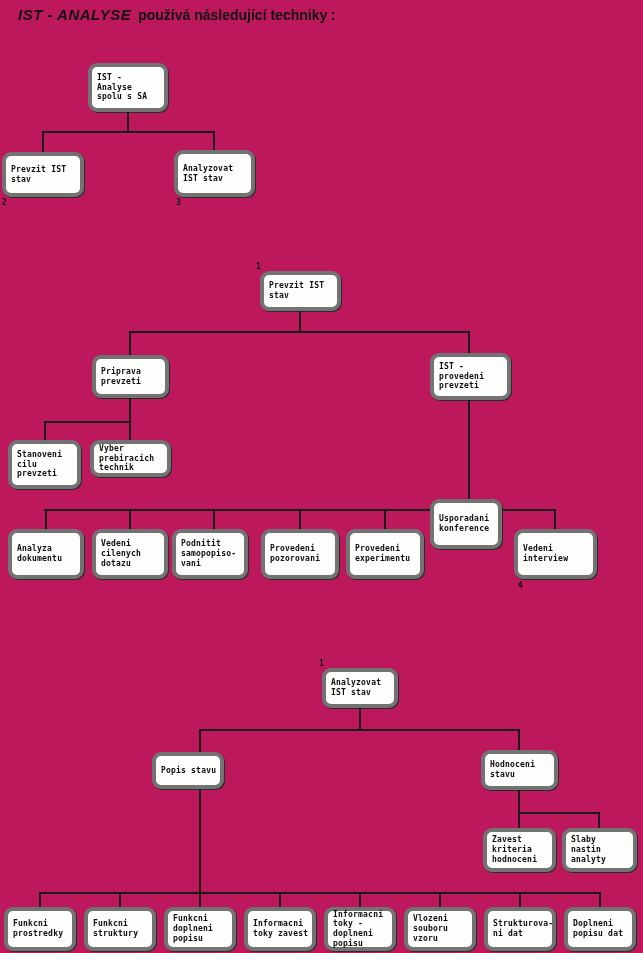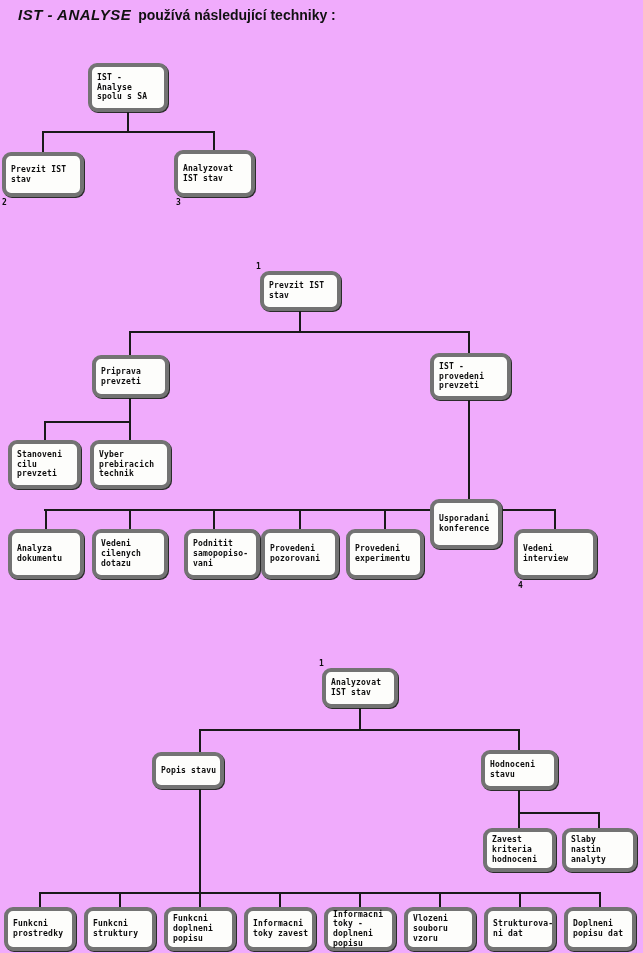--- a/index.html
+++ b/index.html
@@ -1,21 +1,21 @@
 <!DOCTYPE html>
 <html><head>
 <meta charset="utf-8">
 <title>IST-ANALYSE diagram</title>
 <style>
   * { margin:0; padding:0; box-sizing:border-box; }
   html,body { background:#ffffff; }
   .page {
     position:relative;
     width:643px; height:953px;
-    background:#f0abfc;
+    background:#be185d;
     overflow:hidden;
     font-family:"DejaVu Sans Mono", monospace;
     color:#0c0c0c;
   }
   .title {
     position:absolute; left:18px; top:6px;
     font-family:"Liberation Sans", sans-serif;
     font-size:14px; color:#111; white-space:nowrap;
   }
   .title-em { font-style:italic; font-weight:bold; font-size:15px; letter-spacing:0.5px; margin-right:7px; }
@@ -78,40 +78,40 @@
 prevzeti</div>
 
   <div class="vline" style="left:129px;top:398px;height:23px"></div>
   <div class="hline" style="left:44px;top:421px;width:87px"></div>
   <div class="vline" style="left:44px;top:421px;height:19px"></div>
   <div class="vline" style="left:129px;top:421px;height:19px"></div>
 
   <div class="node" style="left:8px;top:440px;width:73px;height:49px">Stanoveni
 cilu
 prevzeti</div>
-  <div class="node" style="left:90px;top:440px;width:81px;height:49px">Vyber
+  <div class="node" style="left:90px;top:440px;width:81px;height:37px">Vyber
 prebiracich
 technik</div>
 
   <div class="vline" style="left:468px;top:400px;height:109px"></div>
   <div class="hline" style="left:44px;top:509px;width:512px"></div>
   <div class="vline" style="left:45px;top:509px;height:20px"></div>
   <div class="vline" style="left:129px;top:509px;height:20px"></div>
   <div class="vline" style="left:213px;top:509px;height:20px"></div>
   <div class="vline" style="left:299px;top:509px;height:20px"></div>
   <div class="vline" style="left:384px;top:509px;height:20px"></div>
   <div class="vline" style="left:468px;top:509px;height:20px"></div>
   <div class="vline" style="left:554px;top:509px;height:20px"></div>
 
   <div class="node" style="left:8px;top:529px;width:76px;height:50px">Analyza
 dokumentu</div>
   <div class="node" style="left:92px;top:529px;width:76px;height:50px">Vedeni
 cilenych
 dotazu</div>
-  <div class="node" style="left:184px;top:529px;width:76px;height:50px">Podnitit
+  <div class="node" style="left:172px;top:529px;width:76px;height:50px">Podnitit
 samopopiso-
 vani</div>
   <div class="node" style="left:261px;top:529px;width:78px;height:50px">Provedeni
 pozorovani</div>
   <div class="node" style="left:346px;top:529px;width:78px;height:50px">Provedeni
 experimentu</div>
   <div class="node" style="left:430px;top:499px;width:72px;height:50px">Usporadani
 konference</div>
   <div class="node" style="left:514px;top:529px;width:83px;height:50px">Vedeni
 interview</div>

